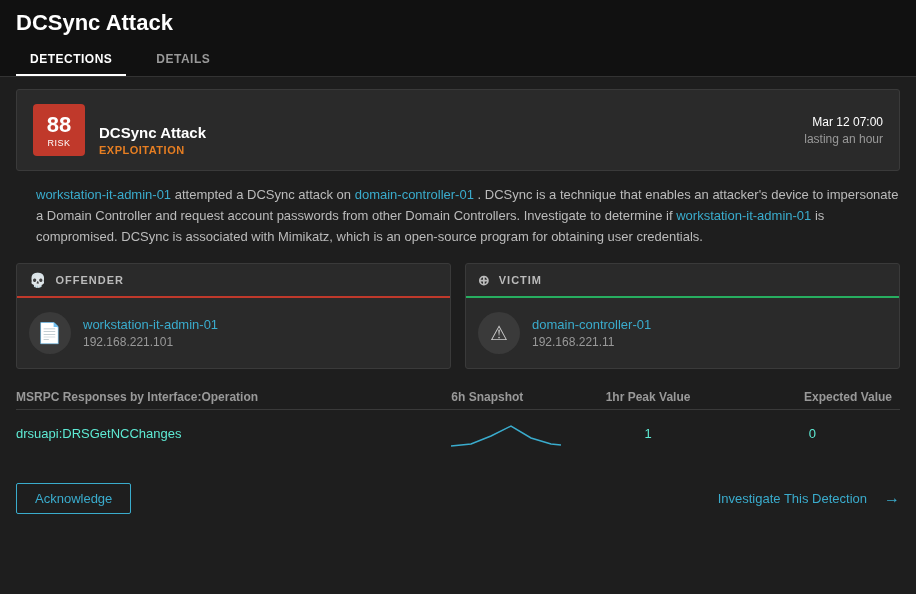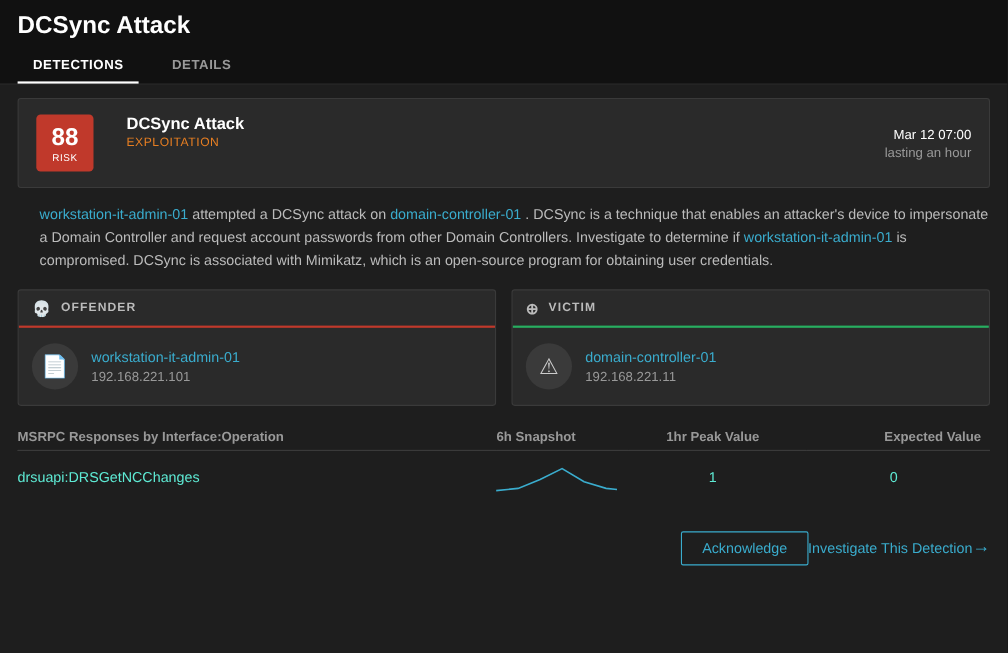--- a/index.html
+++ b/index.html
@@ -57,22 +57,22 @@
       border: 1px solid #3a3a3a;
       border-radius: 3px;
       padding: 14px 16px;
       display: flex;
       align-items: center;
       justify-content: space-between;
       margin-bottom: 14px;
     }
     .detection-left {
       display: flex;
-      align-items: flex-start;
-      gap: 30px;
+      align-items: flex-end;
+      gap: 14px;
     }
     .risk-badge {
       background: #c0392b;
       color: #fff;
       width: 52px;
       height: 52px;
       border-radius: 4px;
       display: flex;
       flex-direction: column;
       align-items: center;
@@ -89,21 +89,21 @@
     .detection-info {}
     .detection-name {
       color: #fff;
       font-size: 15px;
       font-weight: bold;
       margin-bottom: 3px;
     }
     .detection-category {
       color: #e67e22;
       font-size: 11px;
-      font-weight: normal;
+      font-weight: bold;
       letter-spacing: 0.5px;
     }
     .detection-time {
       text-align: right;
       color: #ccc;
     }
     .detection-time .timestamp {
       font-size: 12px;
       color: #fff;
       margin-bottom: 3px;
@@ -221,41 +221,41 @@
       width: 120px;
     }
     .sparkline-svg {
       display: block;
     }
 
     
     .footer {
       display: flex;
       align-items: center;
-      justify-content: flex-end;
+      justify-content: space-between;
       padding: 10px 0;
     }
     .btn-acknowledge {
       background: transparent;
       border: 1px solid #3aaccd;
       color: #3aaccd;
       padding: 7px 18px;
       font-size: 13px;
       cursor: pointer;
       border-radius: 2px;
     }
     .btn-investigate {
       background: transparent;
       border: none;
       color: #3aaccd;
       font-size: 13px;
       cursor: pointer;
       display: flex;
       align-items: center;
-      gap: 0;
+      gap: 17px;
       padding: 7px 0;
     }
     .arrow-icon {
       font-size: 16px;
     }
   </style>
 </head>
 <body>
 
 <div class="header">

